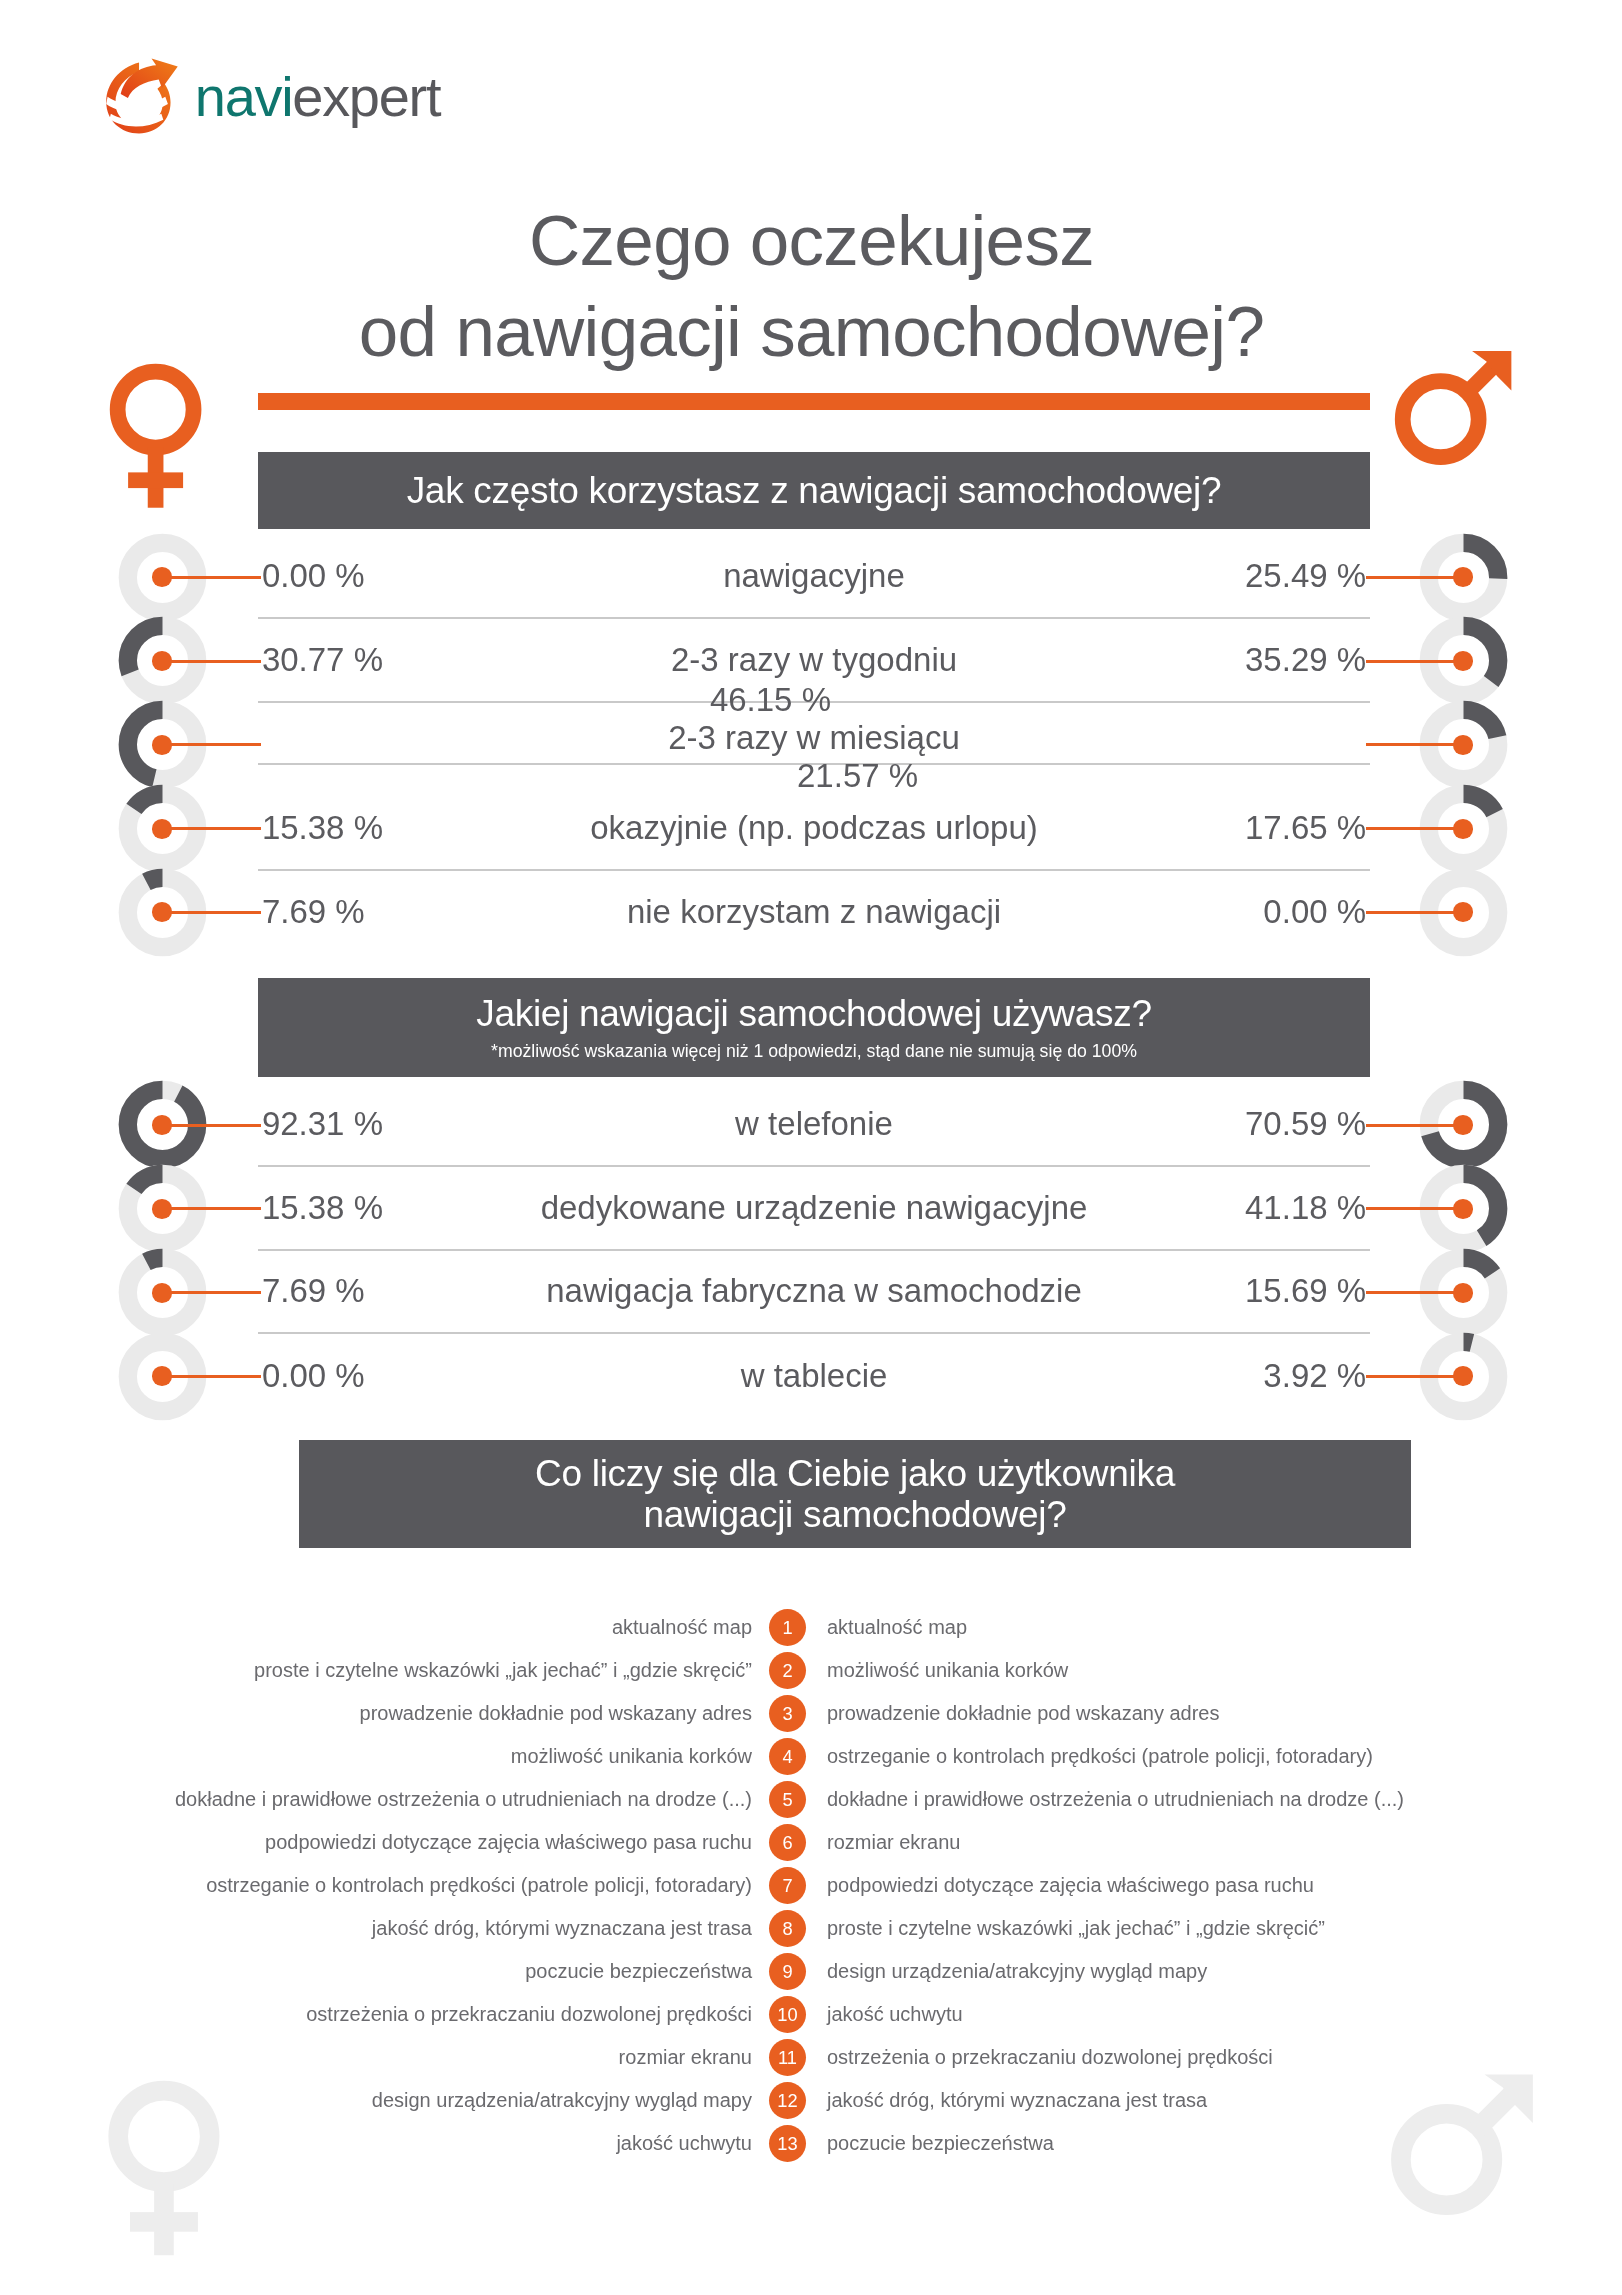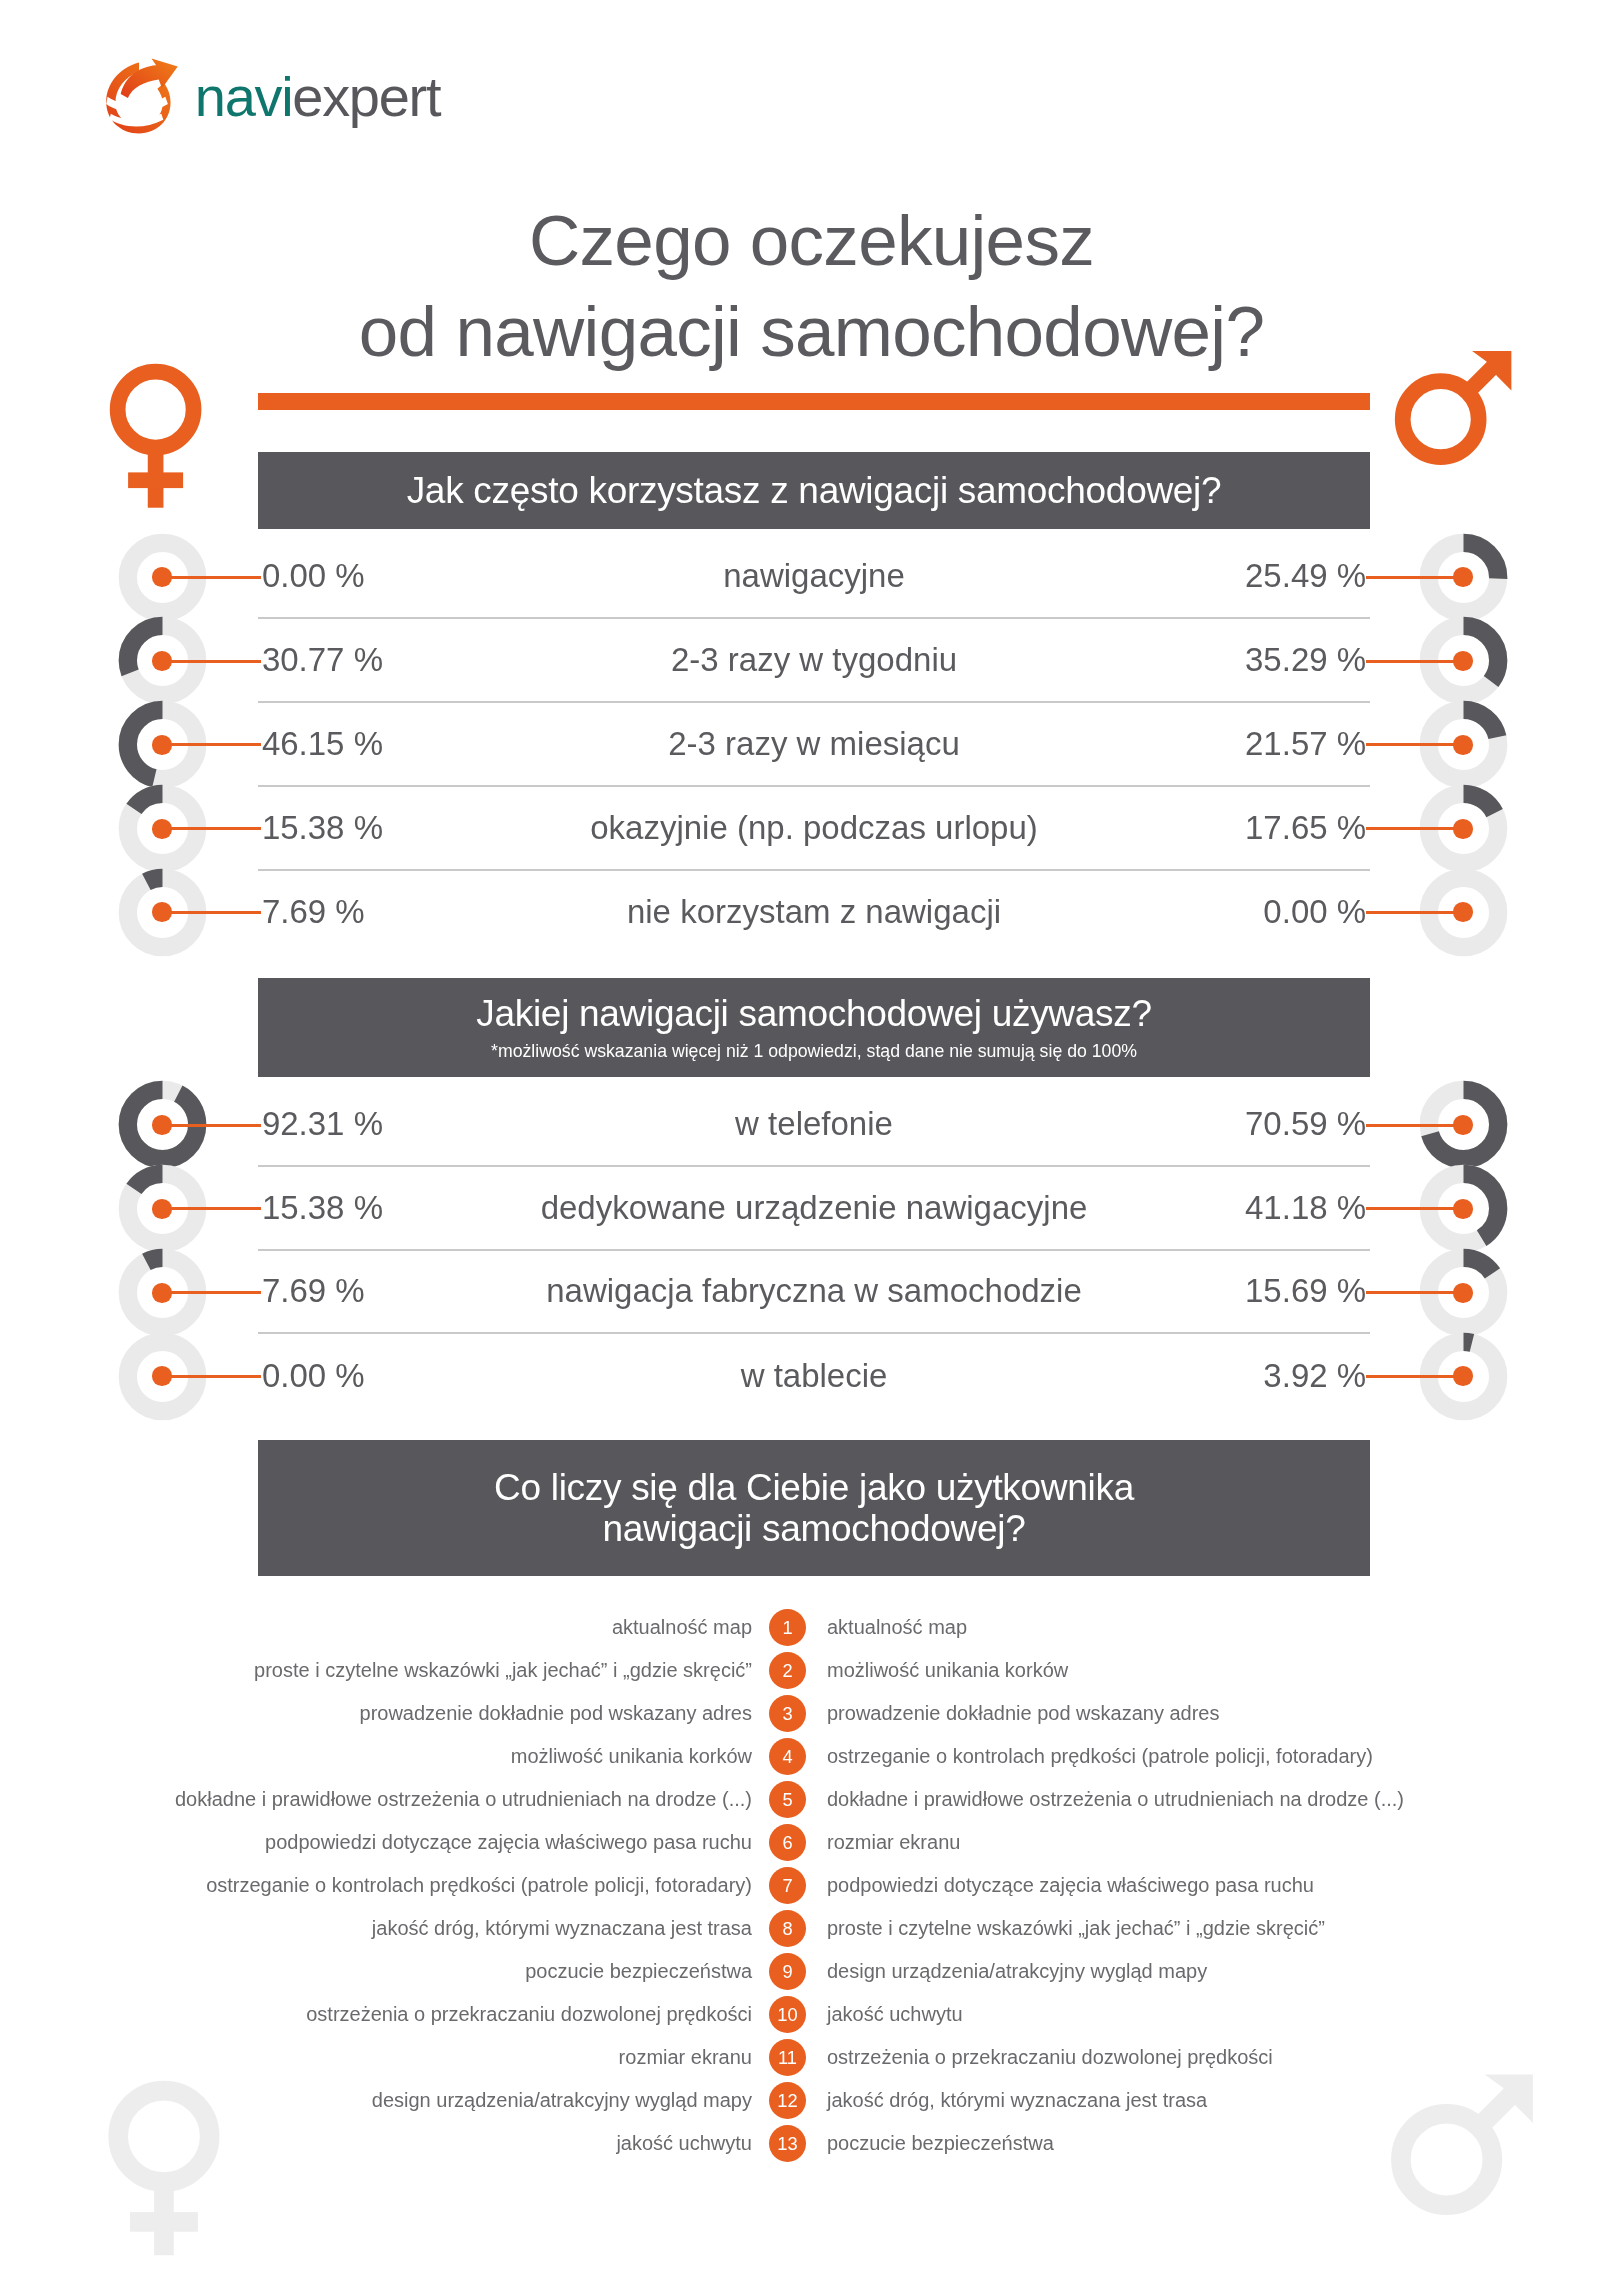--- a/index.html
+++ b/index.html
@@ -40,21 +40,21 @@
     position:absolute; left:258px; width:1112px;
     background:#58585c; color:#ffffff;
     display:flex; flex-direction:column; align-items:center; justify-content:center;
     text-align:center;
   }
   .section-head .sh-title { font-size:37px; font-weight:300; line-height:1.12; letter-spacing:-0.3px; }
   .section-head .sh-note  { font-size:17.7px; font-weight:300; margin-top:6.5px; letter-spacing:0px; }
 
   #head-1 { top:452px;  height:77px; }
   #head-2 { top:978px; height:99px; }
-  #head-3 { top:1440px; height:136px; }
+  #head-3 { top:1440px; height:108px;margin-left:41px; }
 
   
   .row {
     position:absolute; left:258px; width:1112px; height:84px;
     display:flex; align-items:center;
     border-bottom:2.6px solid #c9c9c9;
   }
   .row.last { border-bottom:none; }
   .row .pct-l { width:216px; font-size:33px; font-weight:300; color:#5b5b5f; text-align:left; padding-left:3.9px; }
   .row .lbl   { flex:1;      font-size:33px; font-weight:300; color:#5b5b5f; text-align:center; white-space:nowrap; }
@@ -184,21 +184,21 @@
     <div class="donut donut-r" style="top: 616px;">
       <svg width="89" height="89" viewBox="0 0 136 136">
         <circle cx="68" cy="68" r="53" fill="none" stroke="#EAEAEA" stroke-width="28"></circle>
         <circle cx="68" cy="68" r="53" fill="none" stroke="#58585C" stroke-width="28" stroke-dasharray="117.52 215.49" transform="rotate(-90 68 68)"></circle>
       </svg>
     </div>
     <div class="conn conn-l" style="top: 660px;"></div>
     <div class="conn conn-r" style="top: 660px;"></div>
     <div class="dot dot-l" style="top: 651px;"></div>
     <div class="dot dot-r" style="top: 651px;"></div>
-    <div class="row" style="top: 703px;">
+    <div class="row" style="top: 681px; flex-direction: column;">
       <div class="pct-l">46.15 %</div>
       <div class="lbl">2-3 razy w miesiącu</div>
       <div class="pct-r">21.57 %</div>
     </div>
     <div class="donut donut-l" style="top: 700px;">
       <svg width="89" height="89" viewBox="0 0 136 136">
         <circle cx="68" cy="68" r="53" fill="none" stroke="#EAEAEA" stroke-width="28"></circle>
         <circle cx="68" cy="68" r="53" fill="none" stroke="#58585C" stroke-width="28" stroke-dasharray="153.68 179.33" transform="rotate(-90 68 68) scale(1,-1) translate(0,-136)"></circle>
       </svg>
     </div>

